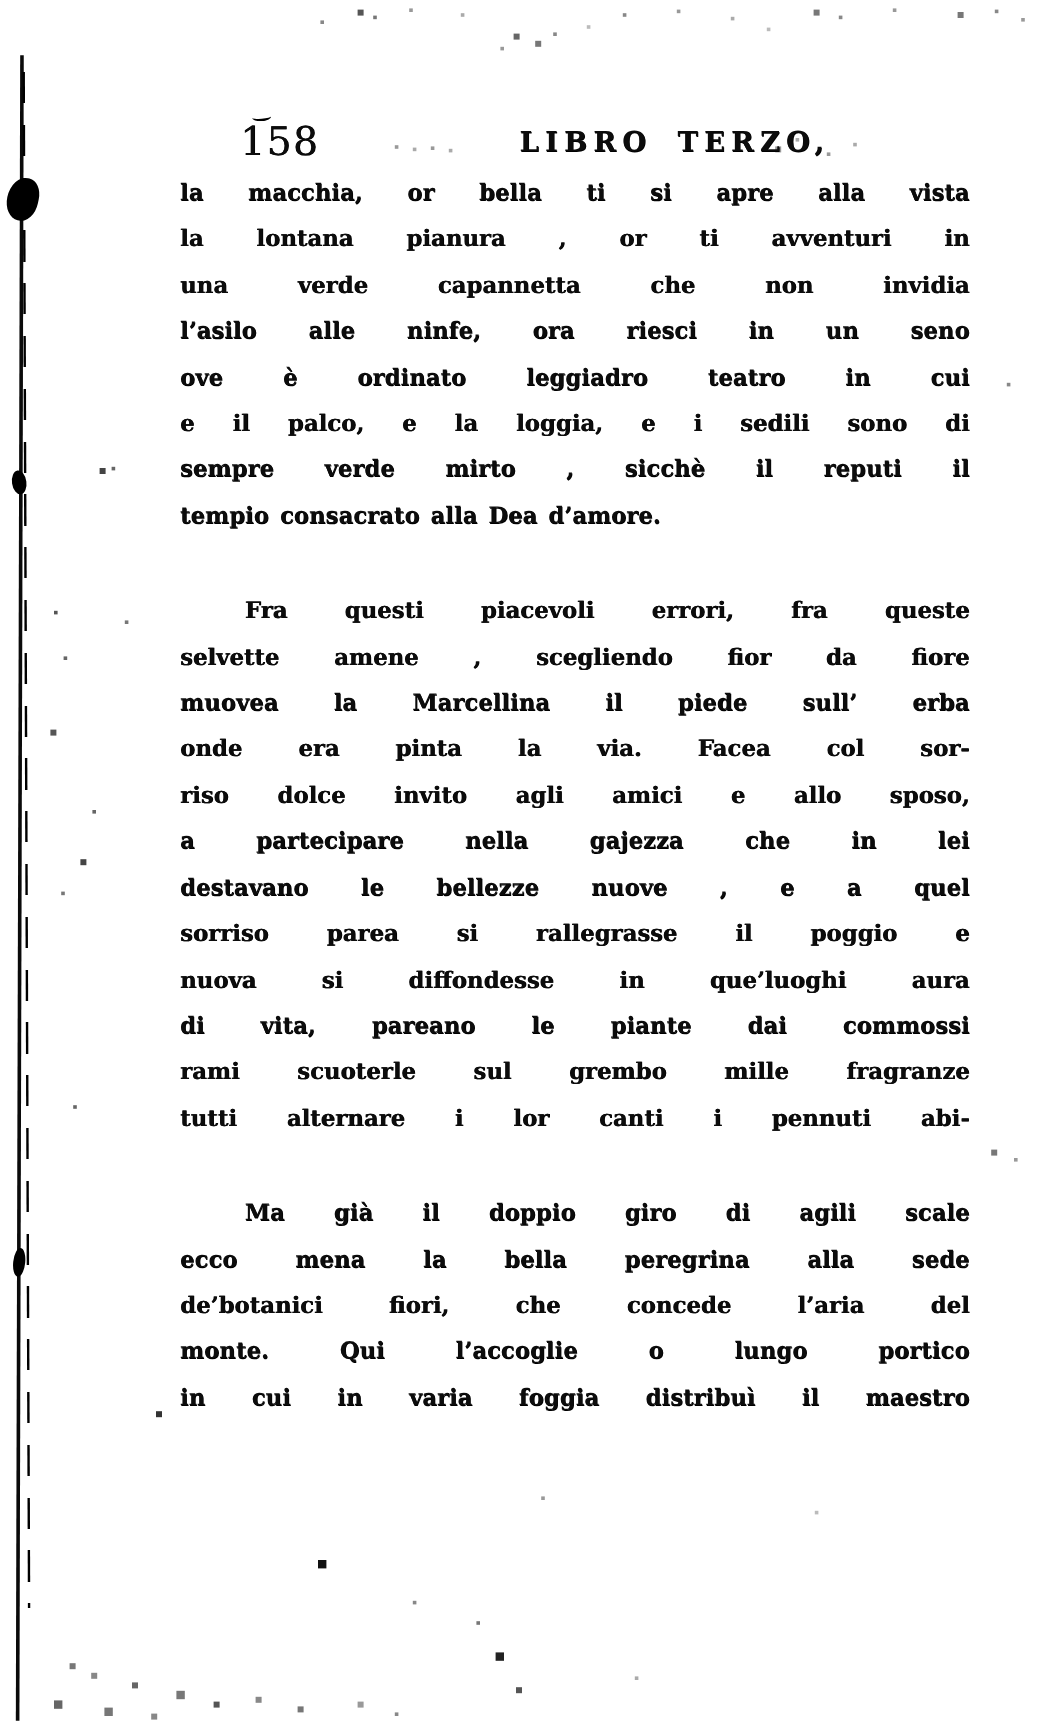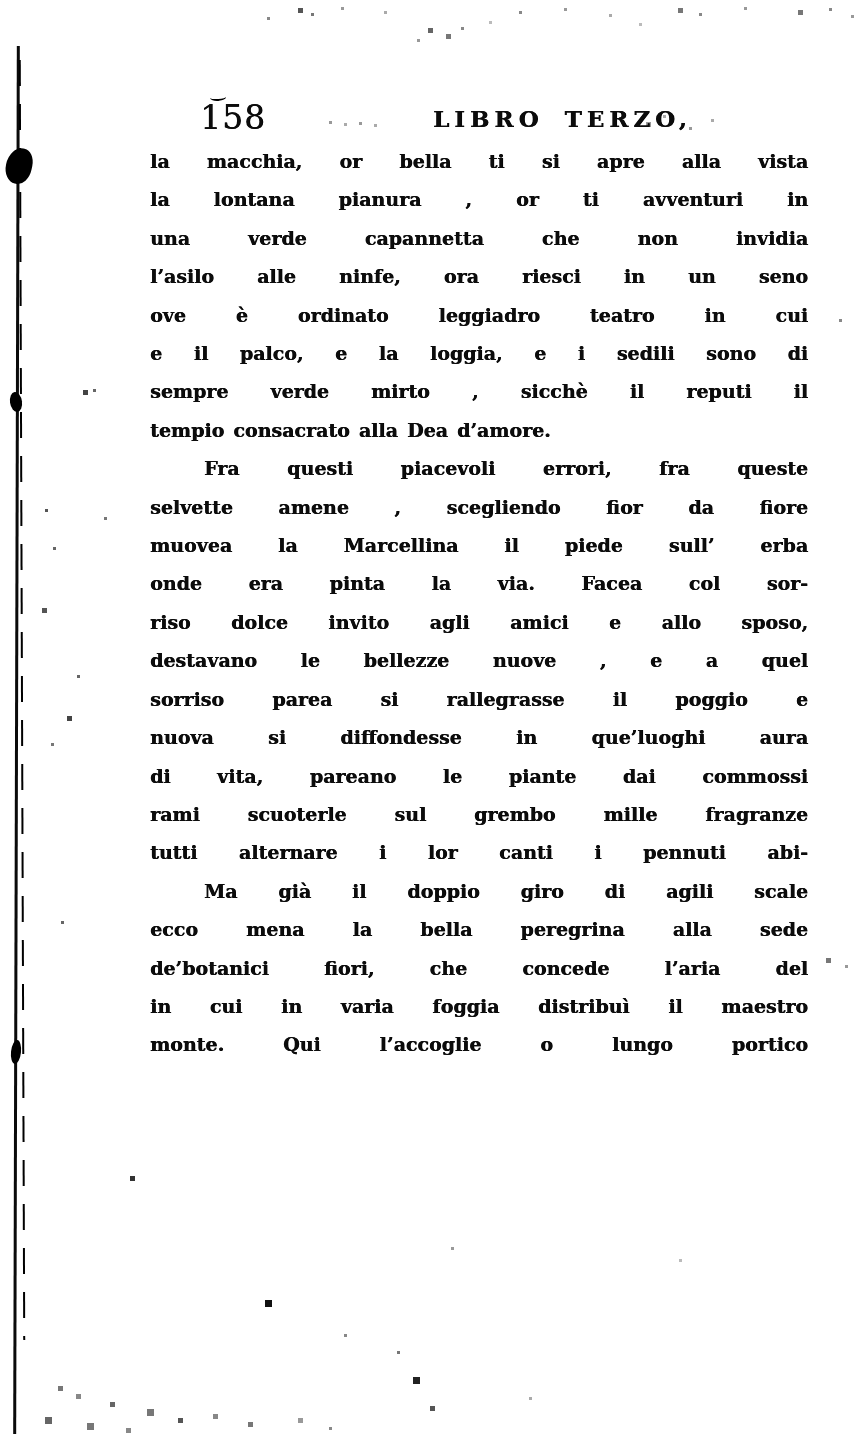--- a/index.html
+++ b/index.html
@@ -40,21 +40,21 @@
   .body-text {
     position: absolute;
     top: 142px; left: 150px; width: 658px;
     font-size: 19px; line-height: 38.4px;
     word-spacing: 2.5px;
     text-shadow: 0.45px 0.35px 0 #000;
     font-weight: bold;
   }
   .text-line { text-align: justify; text-align-last: justify; }
   .text-line.parend { text-align-last: left; }
-  .text-line.indent { text-indent: 54px; }
+  .text-line.indent { text-indent: 54px; margin-top: 41px; }
 
   
   .binding-line {
     position: absolute; left: 15px; top: 46px;
     width: 3px; height: 1388px; background: #0a0a0a;
     transform: rotate(0.15deg);
   }
   .binding-line-2 {
     position: absolute; left: 21px; top: 60px;
     width: 2px; height: 1280px;
@@ -142,27 +142,28 @@
     <div class="text-line">ove è ordinato leggiadro teatro in cui</div>
     <div class="text-line">e il palco, e la loggia, e i sedili sono di</div>
     <div class="text-line">sempre verde mirto , sicchè il reputi il</div>
     <div class="text-line parend">tempio consacrato alla Dea d’amore.</div>
 
     <div class="text-line indent">Fra questi piacevoli errori, fra queste</div>
     <div class="text-line">selvette amene , scegliendo fior da fiore</div>
     <div class="text-line">muovea la Marcellina il piede sull’ erba</div>
     <div class="text-line">onde era pinta la via. Facea col sor-</div>
     <div class="text-line">riso dolce invito agli amici e allo sposo,</div>
+    <div class="text-line">a partecipare nella gajezza che in lei</div>
     <div class="text-line">destavano le bellezze nuove , e a quel</div>
     <div class="text-line">sorriso parea si rallegrasse il poggio e</div>
     <div class="text-line">nuova si diffondesse in que’luoghi aura</div>
     <div class="text-line">di vita, pareano le piante dai commossi</div>
     <div class="text-line">rami scuoterle sul grembo mille fragranze</div>
     <div class="text-line">tutti alternare i lor canti i pennuti abi-</div>
 
     <div class="text-line indent">Ma già il doppio giro di agili scale</div>
     <div class="text-line">ecco mena la bella peregrina alla sede</div>
     <div class="text-line">de’botanici fiori, che concede l’aria del</div>
+    <div class="text-line">monte. Qui l’accoglie o lungo portico</div>
     <div class="text-line">in cui in varia foggia distribuì il maestro</div>
-    <div class="text-line">monte. Qui l’accoglie o lungo portico</div>
   </div>
 
 </div>
 
 </body></html>

